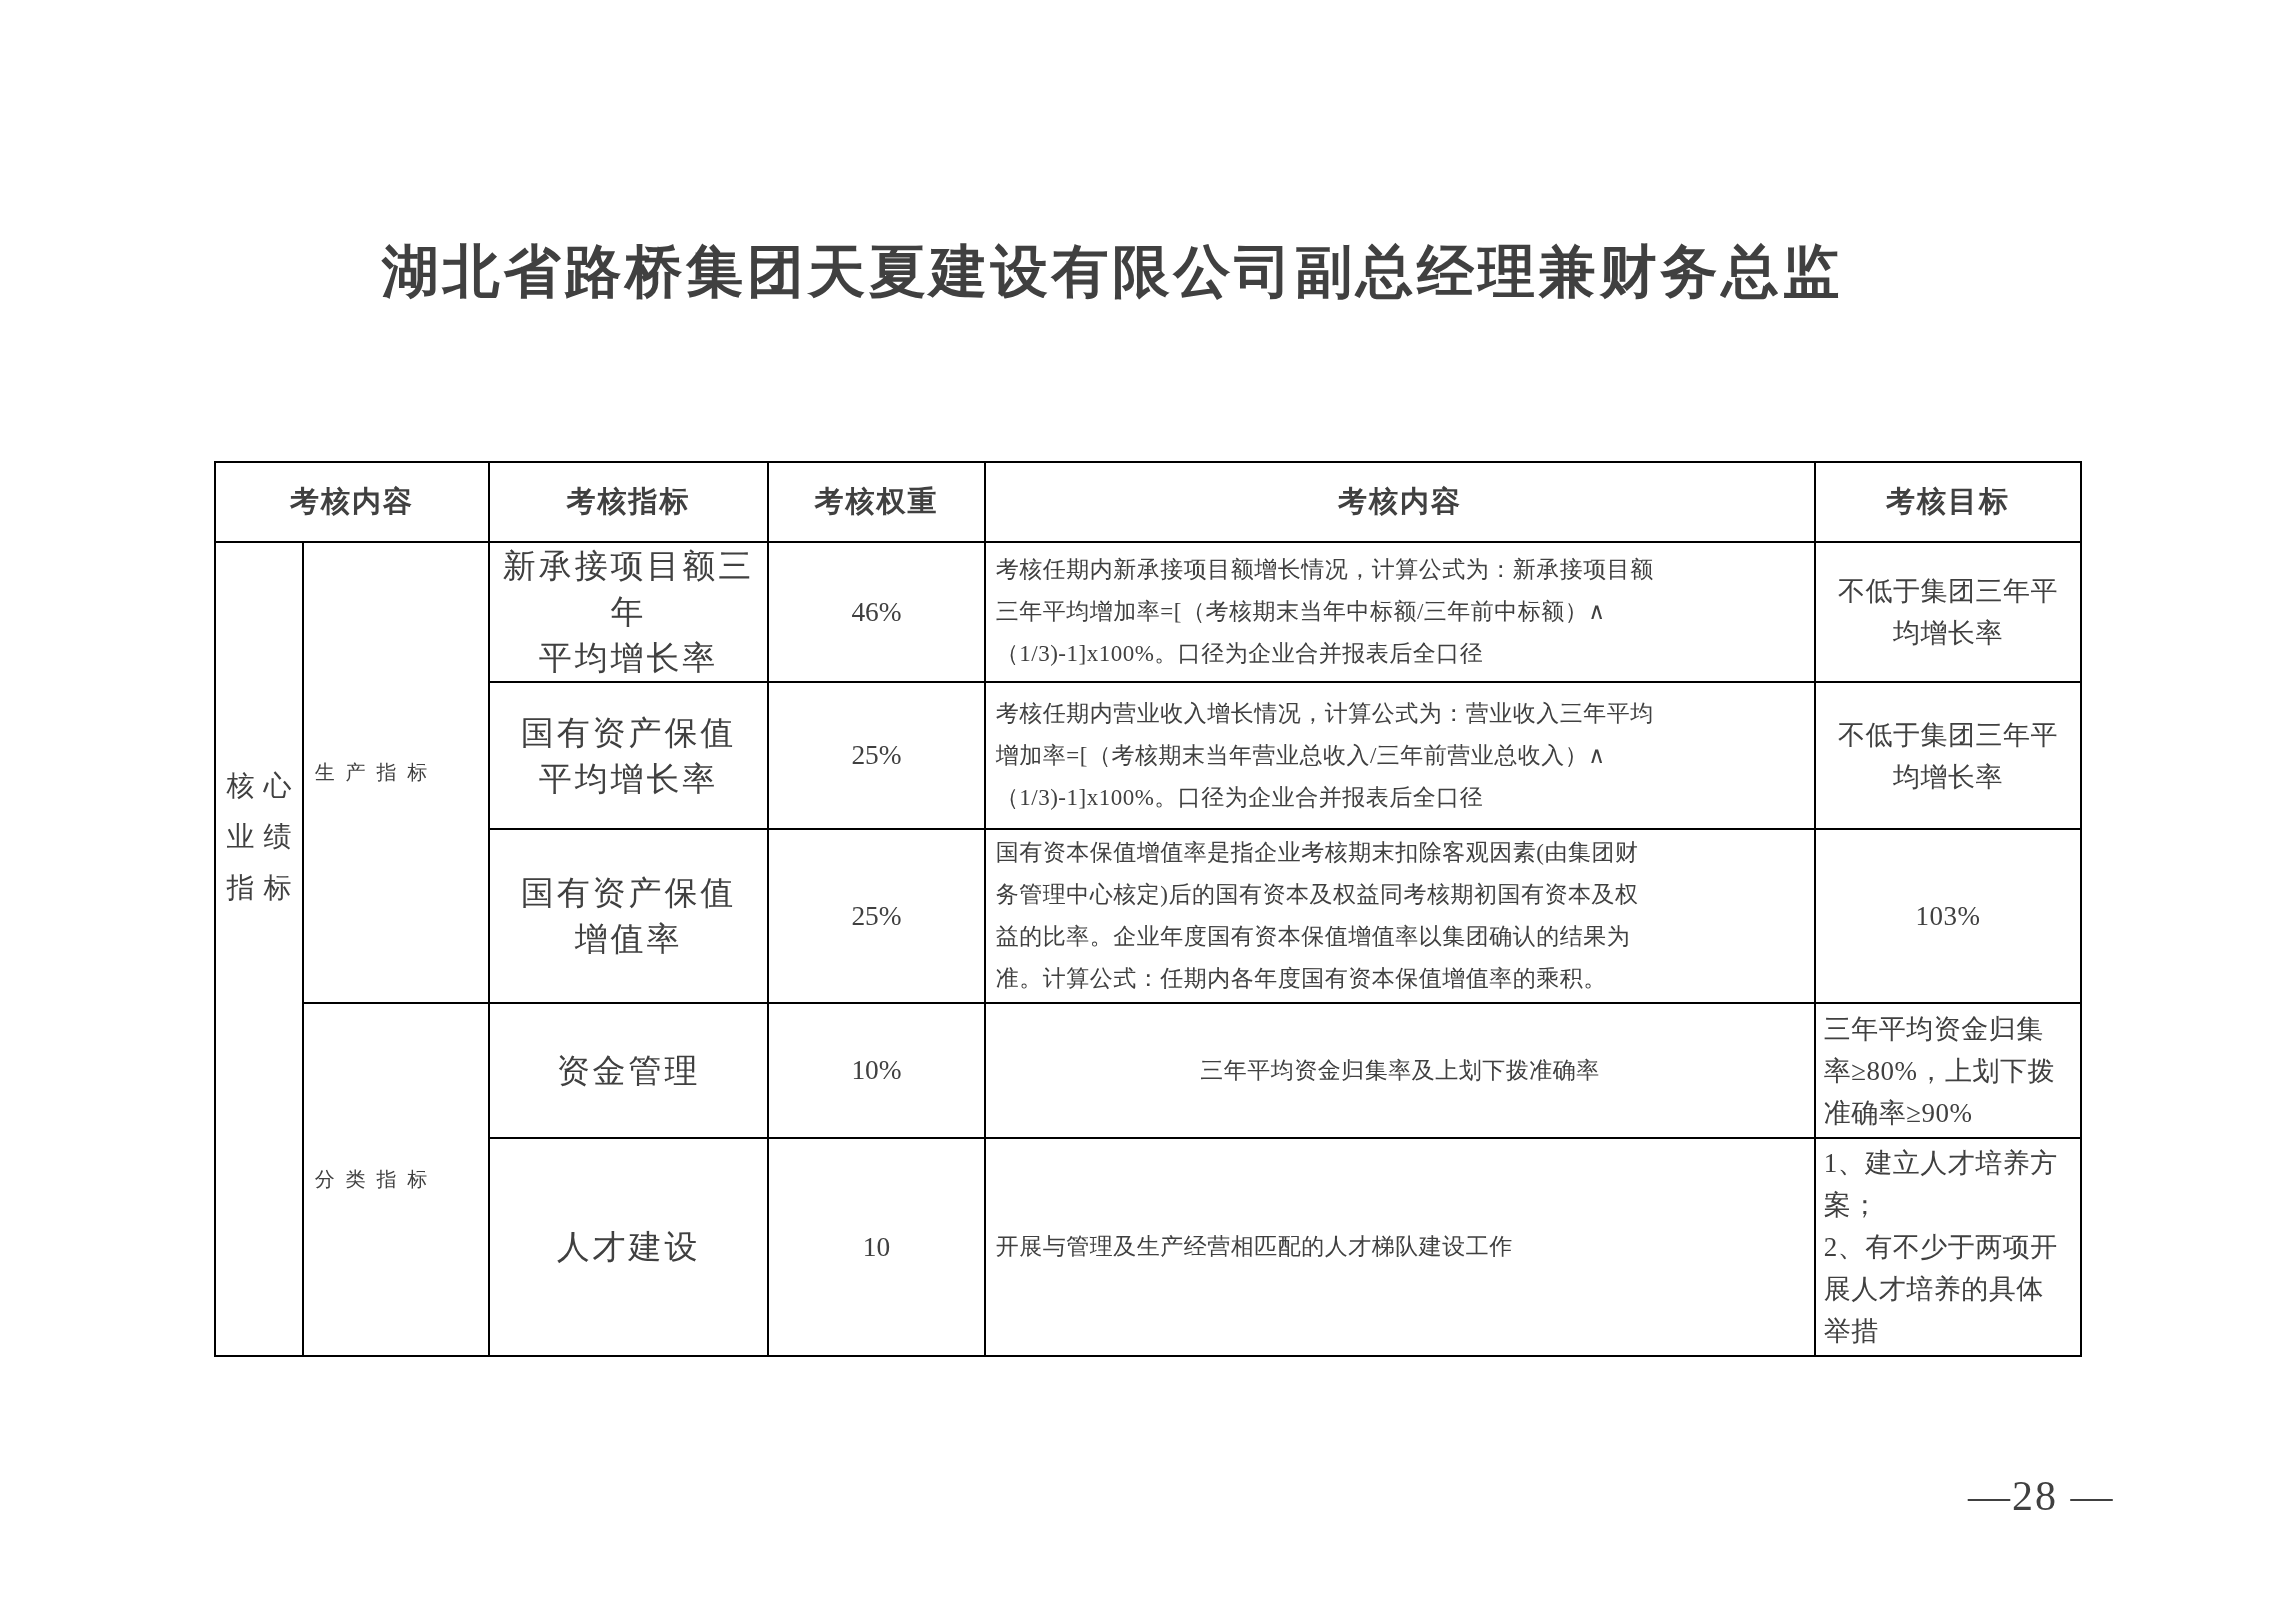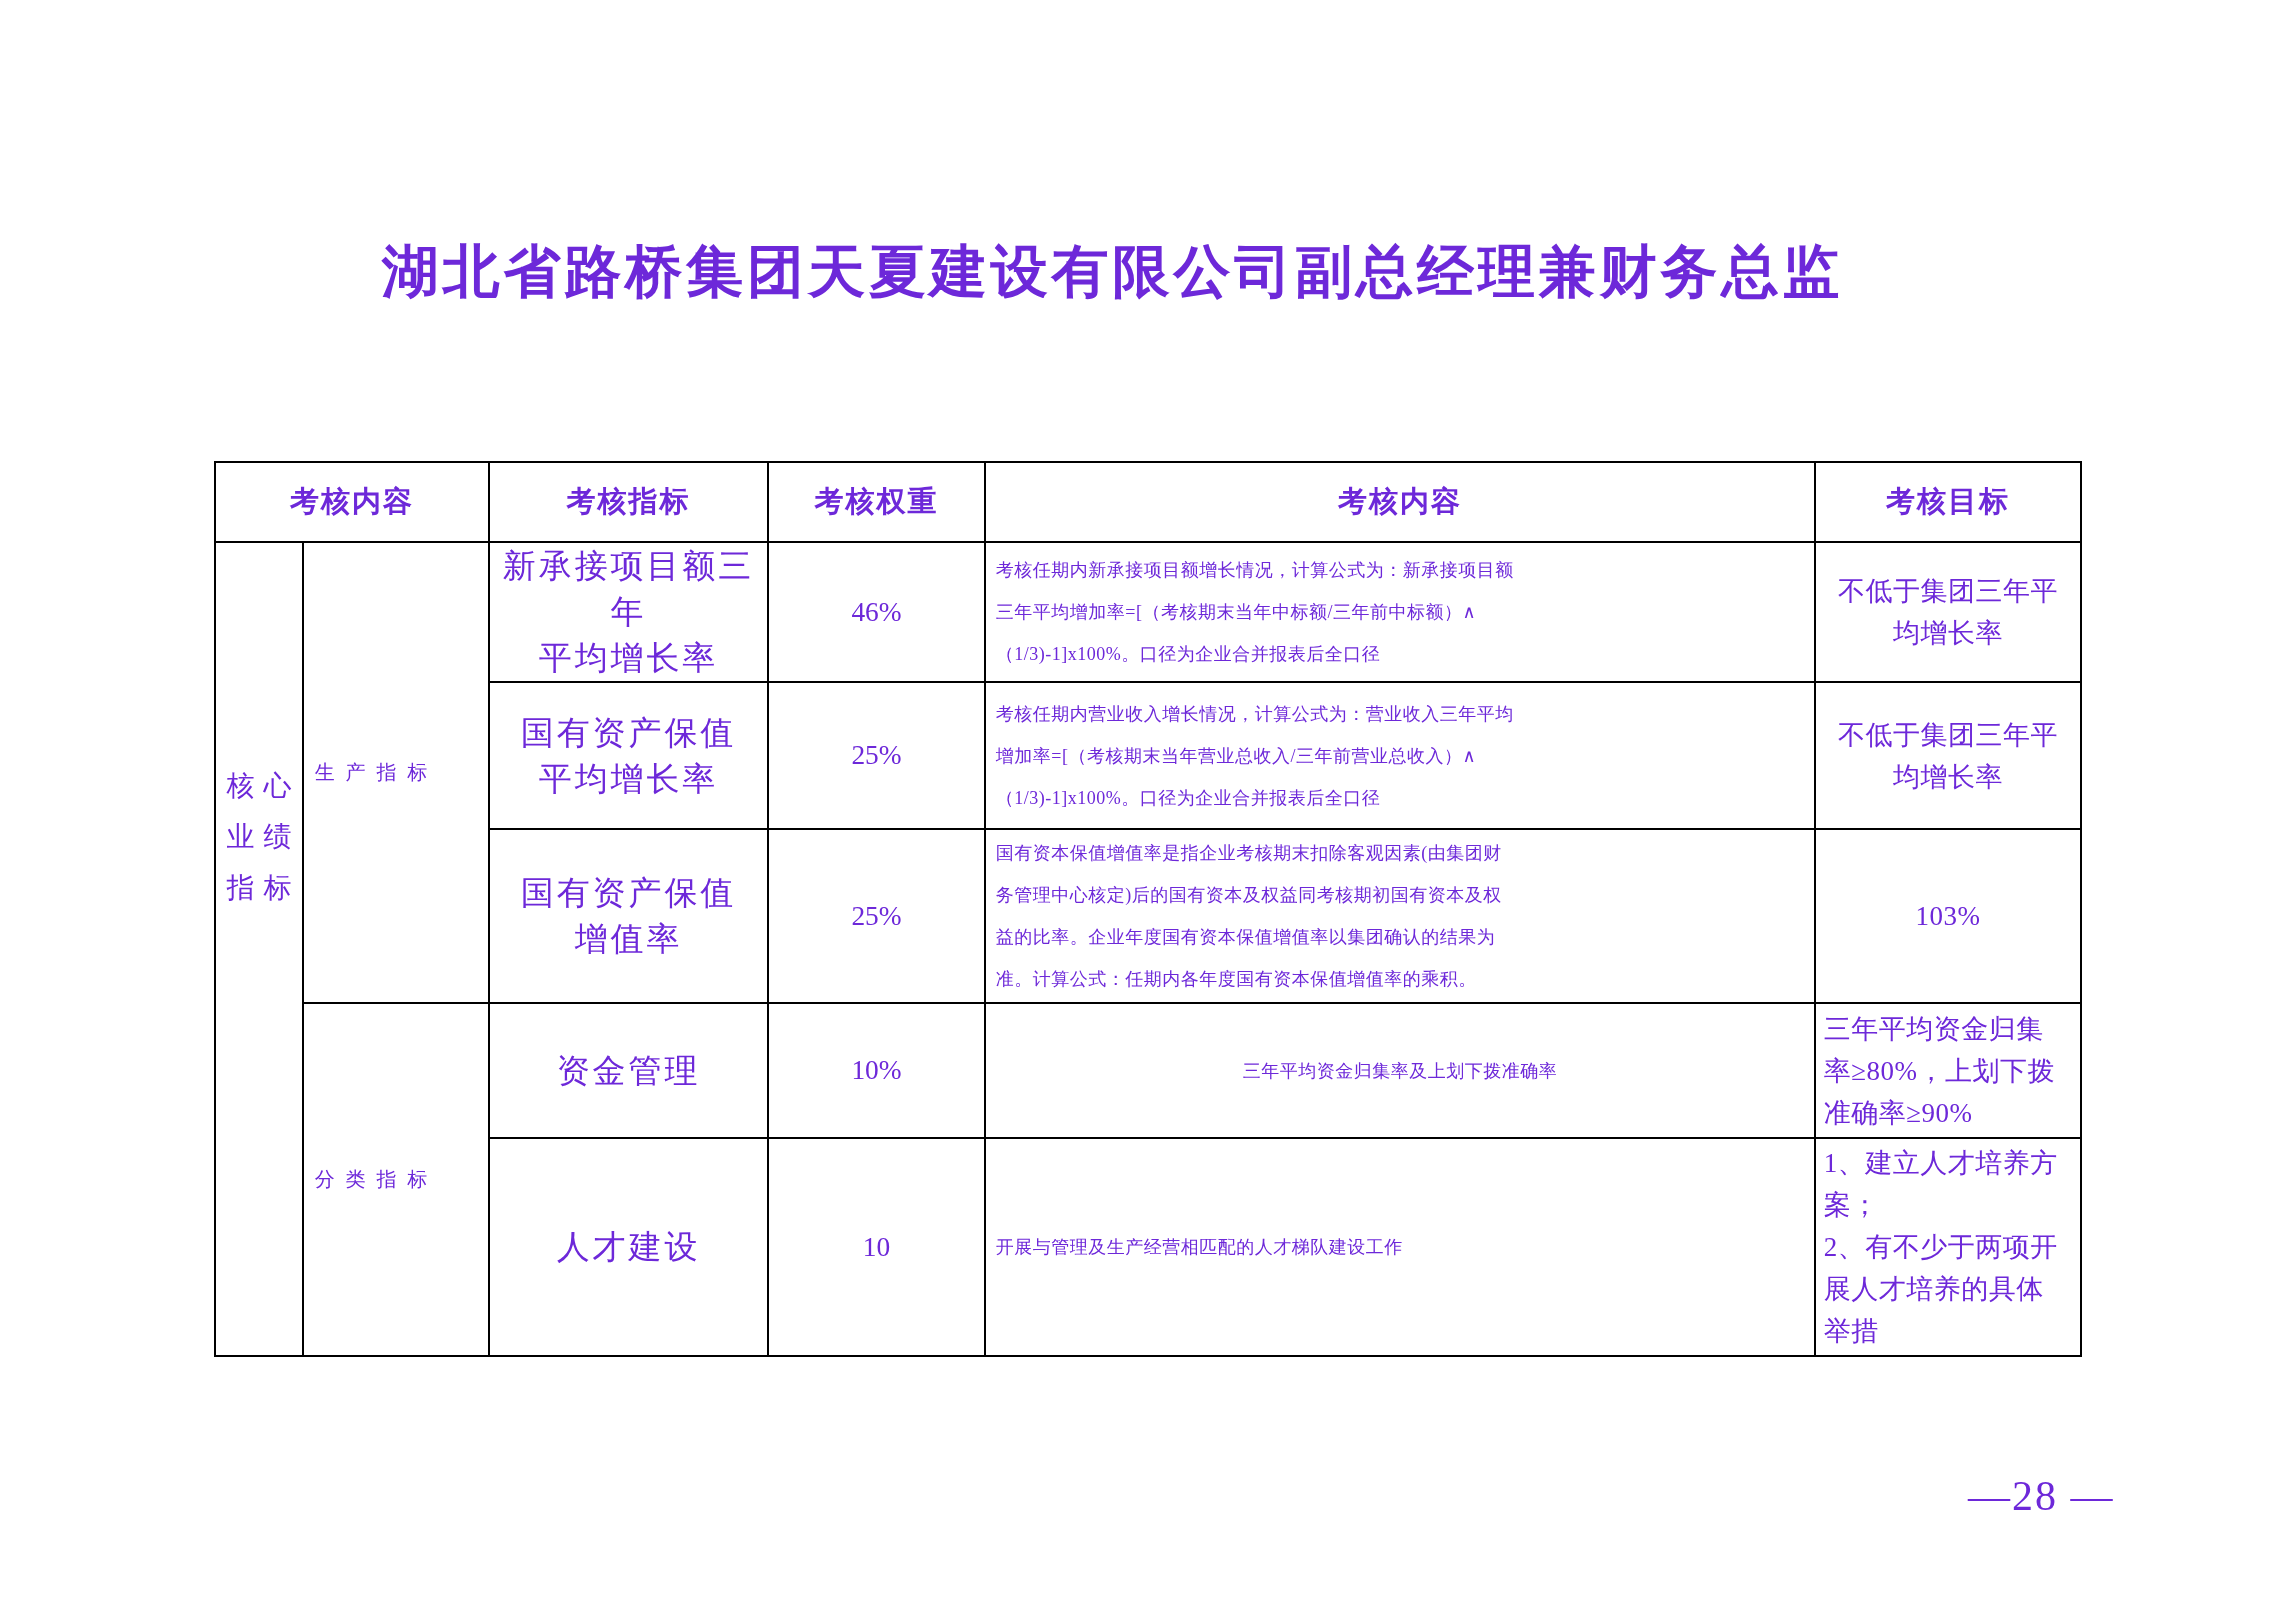--- a/index.html
+++ b/index.html
@@ -1,21 +1,21 @@
 <!DOCTYPE html>
 <html><head>
 <meta charset="utf-8">
 <style>
   html, body { margin: 0; padding: 0; background: #ffffff; }
   .page {
     position: relative;
     width: 2225px;
     height: 1621px;
     background: #ffffff;
-    color: #6d28d9;
+    color: #404040;
     font-family: "Liberation Serif", "DejaVu Serif", serif;
     overflow: hidden;
   }
   .doc-title {
     position: absolute;
     top: 233px;
     left: 0;
     width: 100%;
     text-align: center;
     font-size: 57px;
@@ -63,21 +63,21 @@
   }
   td.ind {
     text-align: center;
     font-size: 33px;
     letter-spacing: 2.9px;
     line-height: 46px;
     white-space: pre-line;
   }
   td.wt { text-align: center; font-size: 27.4px; }
   td.cont {
-    font-size: 18px;
+    font-size: 23px;
     line-height: 42px;
     letter-spacing: 0.5px;
     white-space: pre-line;
     padding: 2px 9.8px;
     text-align: left;
   }
   td.cont.center { text-align: center; }
   td.tgt {
     font-size: 27px;
     line-height: 42px;

